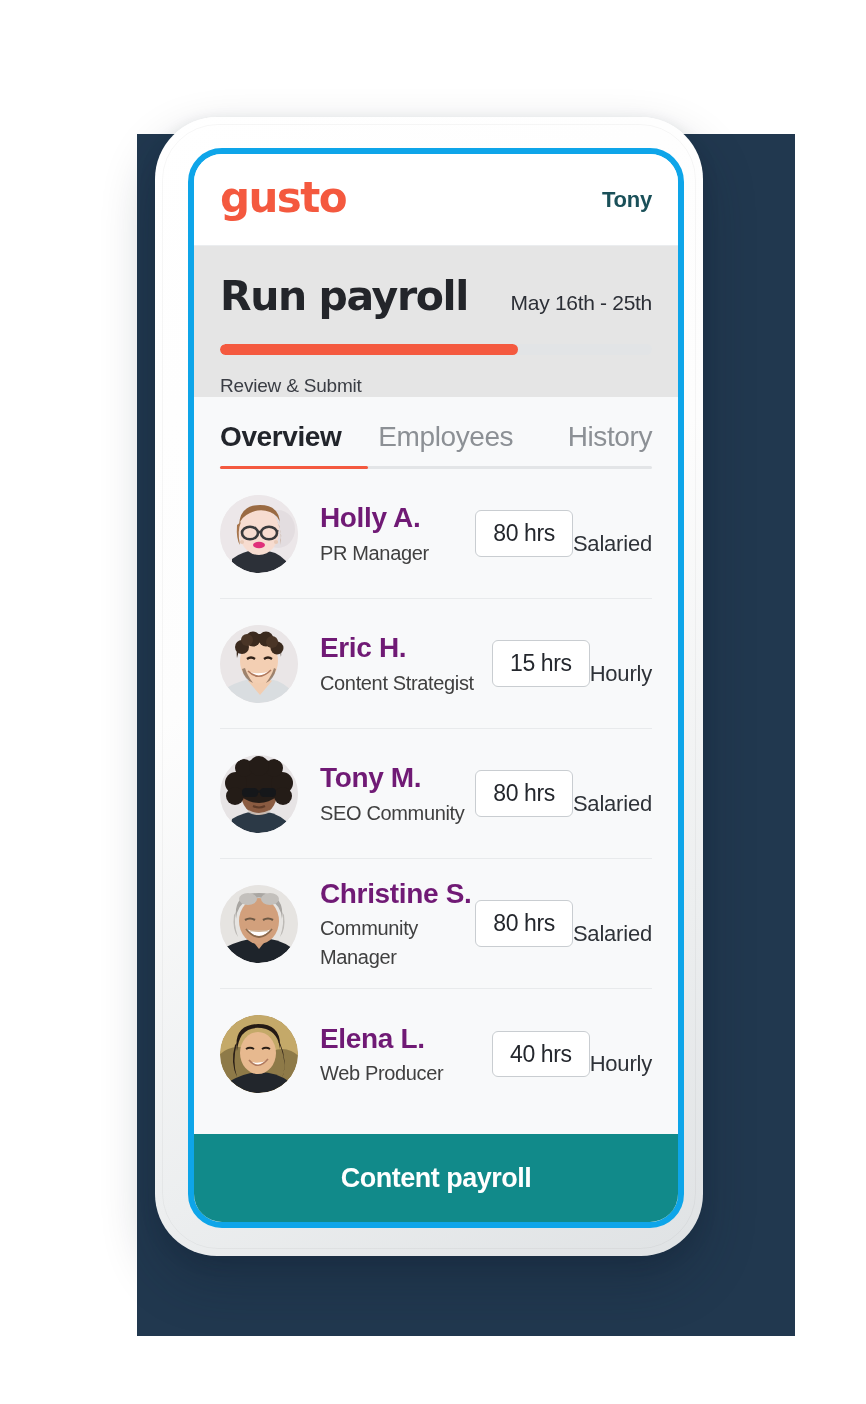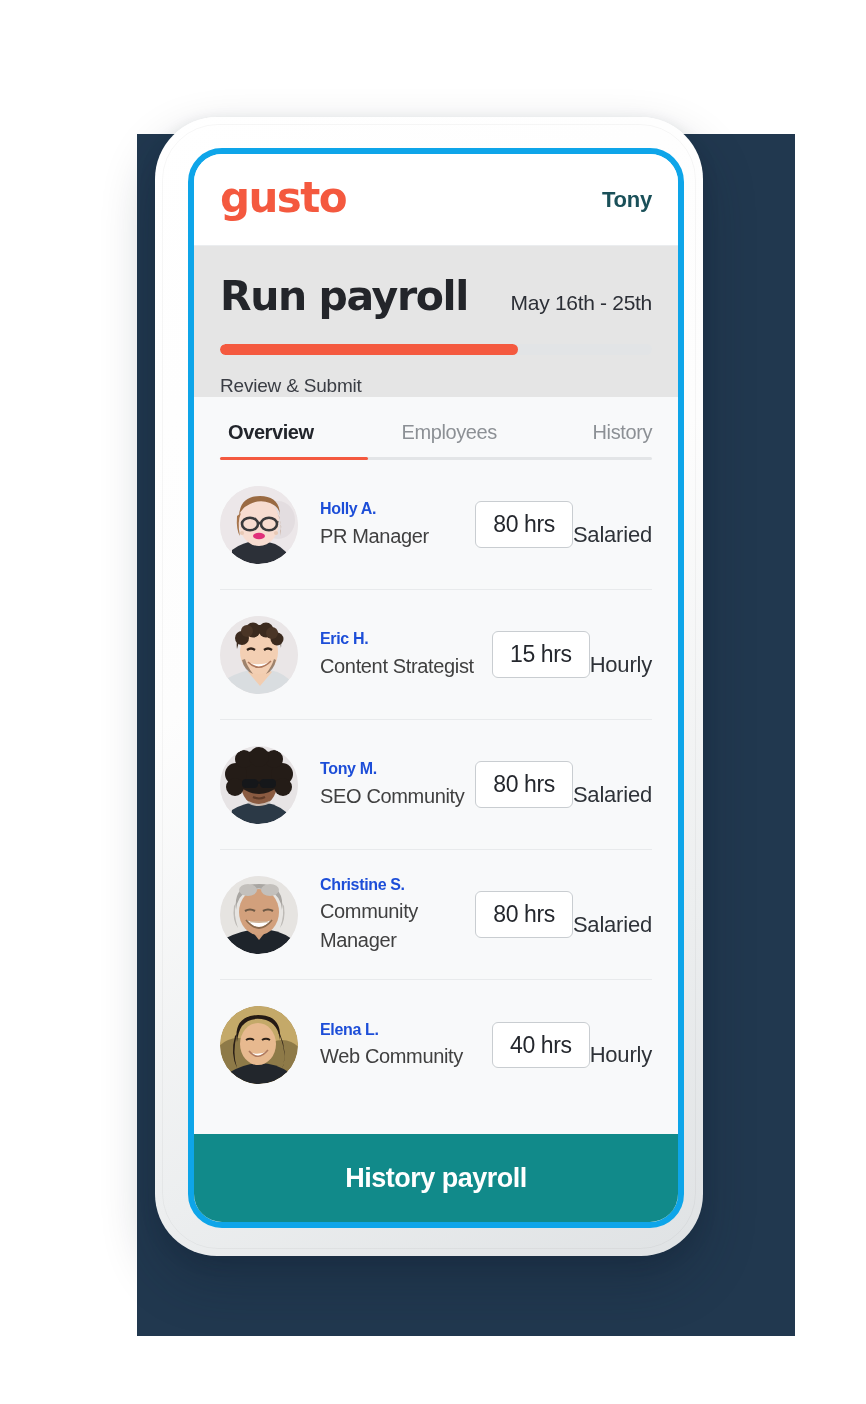--- a/index.html
+++ b/index.html
@@ -141,27 +141,26 @@
   
   .tabs {
     margin-top: 24px;
     padding: 0 26px;
     display: flex;
     align-items: flex-end;
     gap: 0;
     position: relative;
   }
   .tab {
-    font-size: 20px;
+    font-size: 28px;
     color: #8c9095;
     letter-spacing: -0.4px;
     padding-bottom: 16px;
     text-align: center;
     position: relative;
-    margin-left: 8px;
   }
   .tab.tab-1 { width: 148px; text-align: left; }
   .tab.tab-2 { width: 168px; }
   .tab.tab-3 { width: 128px; text-align: right; }
   .tab.active {
     color: #22252b;
     font-weight: 700;
   }
   .tabs-rule {
     position: absolute;
@@ -206,23 +205,23 @@
     position: relative;
   }
   .avatar svg { display: block; width: 78px; height: 78px; }
 
   .emp-info {
     flex: 1 1 auto;
     padding-left: 22px;
     min-width: 0;
   }
   .emp-name {
-    font-size: 16px;
+    font-size: 28px;
     font-weight: 700;
-    color: #1d4ed8;
+    color: #701a75;
     letter-spacing: -0.35px;
     line-height: 1.35;
   }
   .emp-role {
     font-size: 20px;
     color: #404040;
     letter-spacing: -0.35px;
     line-height: 1.45;
     margin-top: 2px;
   }
@@ -482,28 +481,28 @@
               <path d="M60 28 Q68 46 62 64 Q68 46 58 26 Z" fill="#2b1f17"></path>
               <path d="M26 34 Q30 31.5 34 34" stroke="#2b1f17" stroke-width="2" fill="none"></path>
               <path d="M42 34 Q46 31.5 50 34" stroke="#2b1f17" stroke-width="2" fill="none"></path>
               <path d="M29 46 Q38 55 48 45 Q38 50 29 46 Z" fill="#ffffff"></path>
               <path d="M29 45 Q38 56 48 44" stroke="#b07a5e" stroke-width="1.6" fill="none"></path>
             </g>
           </svg>
         </div>
         <div class="emp-info">
           <div class="emp-name">Elena L.</div>
-          <div class="emp-role">Web Community</div>
+          <div class="emp-role">Web Producer</div>
         </div>
         <div class="emp-right">
           <div class="hrs-chip">40 hrs</div>
           <div class="pay-type">Hourly</div>
         </div>
       </div>
 
     </div>
 
     <div class="submit-bar">
-      <span class="submit-label">History payroll</span>
+      <span class="submit-label">Content payroll</span>
     </div>
 
   </div>
 </div>
 
 </body></html>

